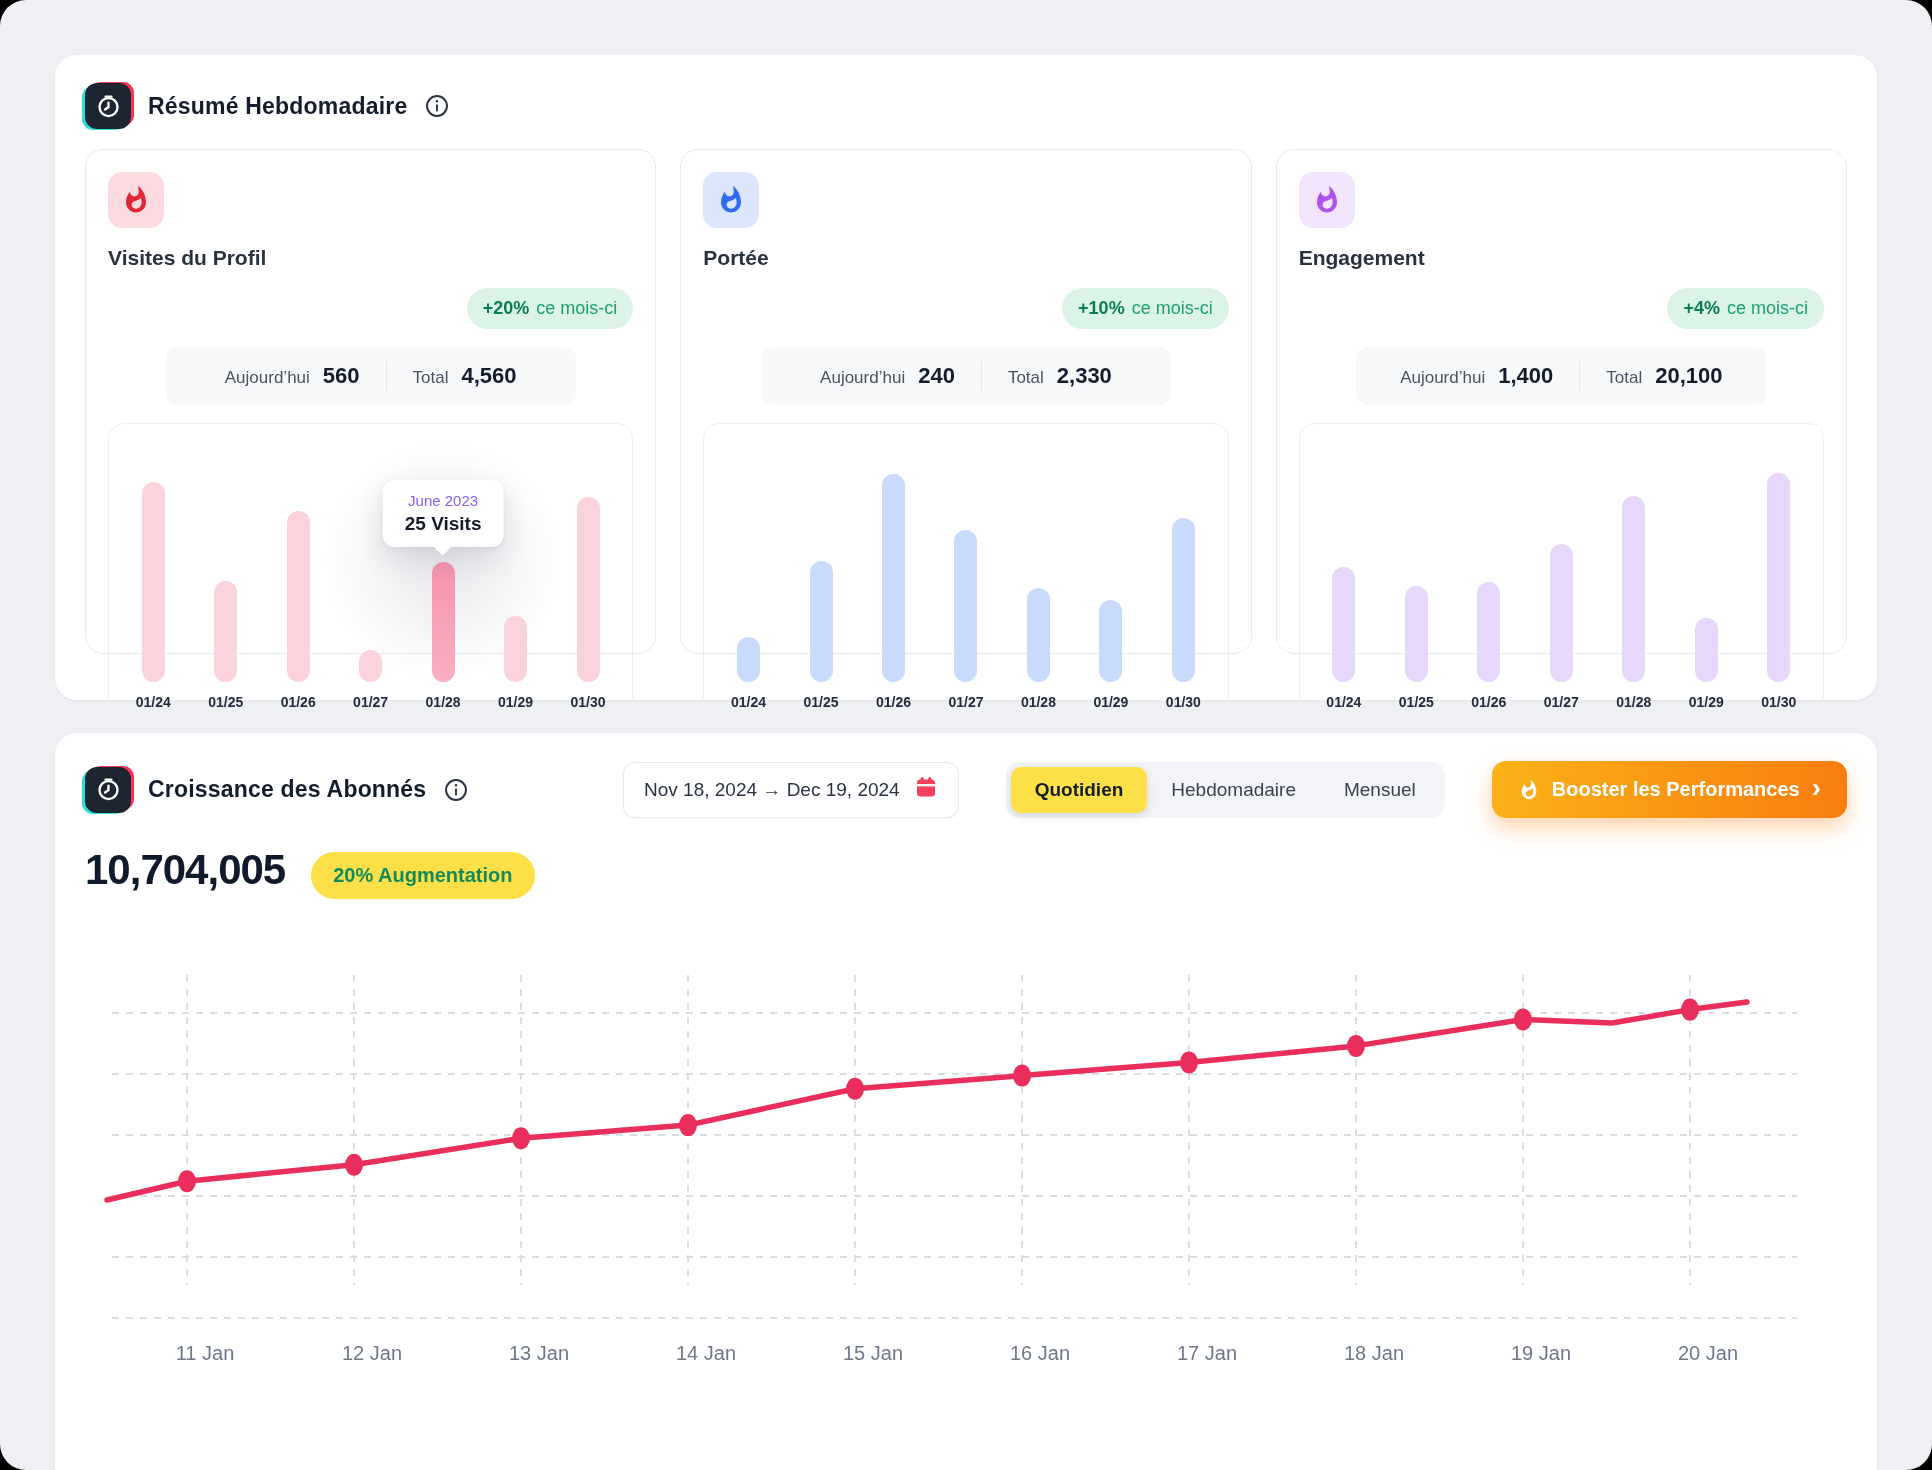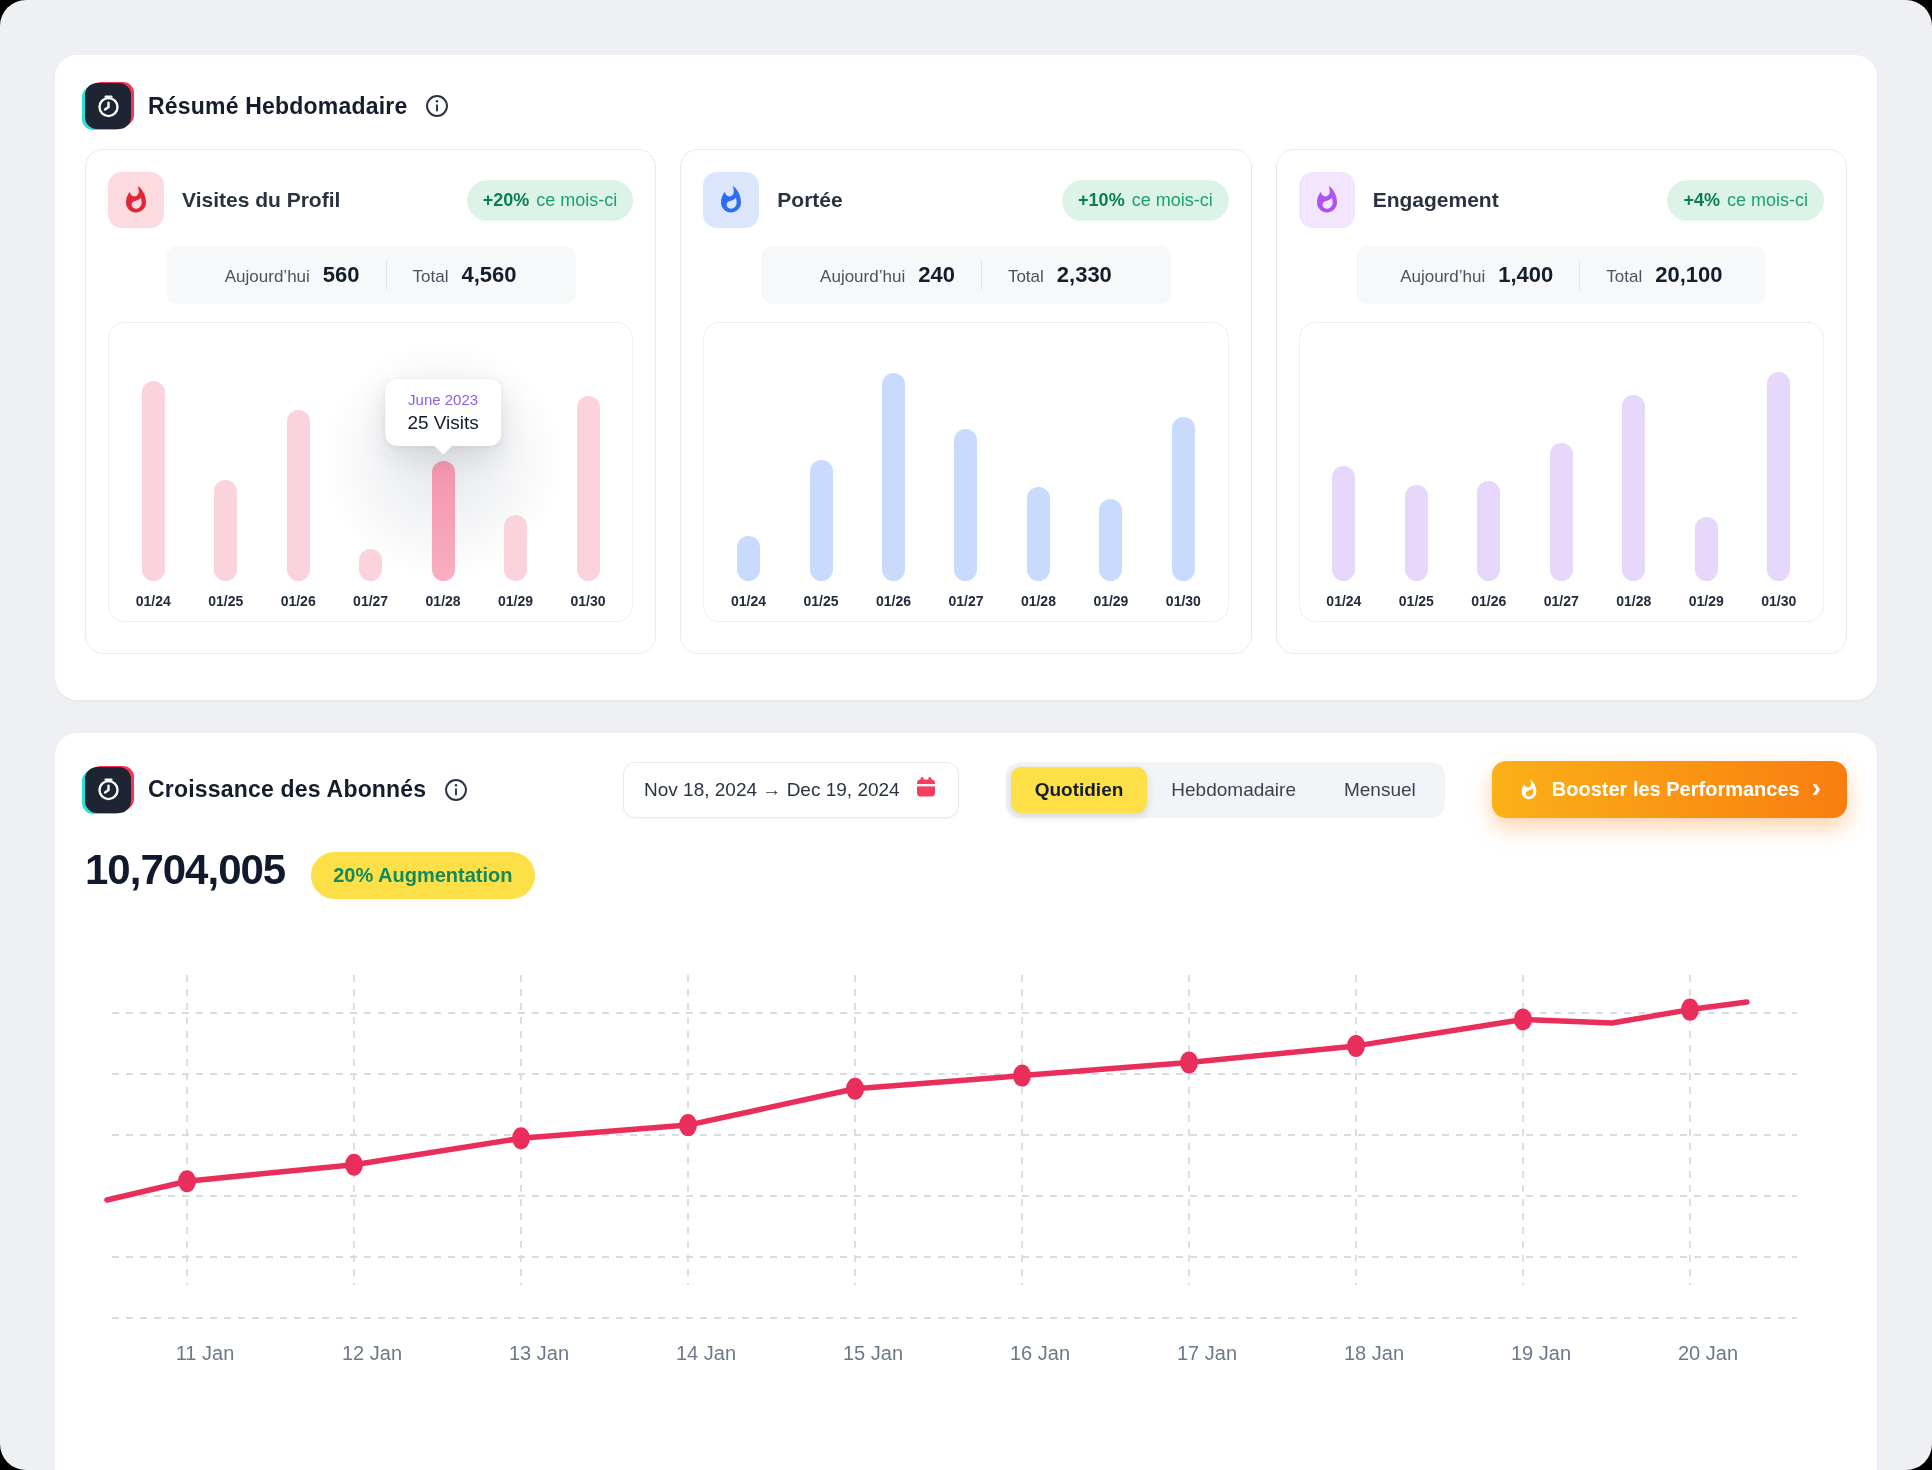--- a/index.html
+++ b/index.html
@@ -14,21 +14,21 @@
   .section-header { display: flex; align-items: center; gap: 17px; }
   .app-icon { width: 46px; height: 46px; border-radius: 12px; background: #1d2532; flex: 0 0 auto;
               display: flex; align-items: center; justify-content: center;
               box-shadow: -4px 2px 0 -1px #2be0d6, 4px -2px 0 -1px #fd3056; }
   .section-title { font-size: 23px; font-weight: 700; color: #141d2e; letter-spacing: .2px; }
   .info-btn { display: flex; align-items: center; color: #2a3342; }
 
   
   .cards { display: grid; grid-template-columns: repeat(3, 1fr); gap: 24px; margin-top: 20px; }
   .card { border: 1px solid #e9ebef; border-radius: 18px; padding: 22px; height: 505px; background: #fff; }
-  .card-head { display: flex; align-items: center; gap: 18px; }
+  .card-head { display: flex; align-items: flex-start; gap: 18px; flex-direction: column; }
   .flame-badge { width: 56px; height: 56px; border-radius: 14px; display: flex; align-items: center; justify-content: center; }
   .card-title { font-size: 21px; font-weight: 600; color: #2a3240; }
   .pill { margin-left: auto; background: #dcf3e7; border-radius: 999px; padding: 10px 16px;
           font-size: 18px; display: flex; gap: 7px; align-items: baseline; white-space: nowrap; }
   .pill b { color: #0a7e51; font-weight: 700; }
   .pill span { color: #1ba26b; }
 
   .stats { margin: 18px auto 0; width: 78%; height: 58px; background: #f7f8fa; border-radius: 12px;
            display: flex; align-items: center; justify-content: center; gap: 26px; }
   .stat { display: flex; align-items: baseline; gap: 13px; }
@@ -45,21 +45,21 @@
   .day-label { margin-top: 12px; font-size: 14px; font-weight: 700; color: #232c3c; }
   .glow { position: absolute; width: 260px; height: 260px; border-radius: 50%; left: 50%;
           transform: translateX(-50%); z-index: 0;
           background: radial-gradient(circle, rgba(98,110,130,.16), rgba(98,110,130,0) 65%); }
   .tooltip { position: absolute; z-index: 3; left: 50%; transform: translateX(-50%); background: #fff;
              border-radius: 12px; padding: 12px 22px; text-align: center; white-space: nowrap;
              box-shadow: 0 12px 28px rgba(25,32,46,.10), 0 2px 6px rgba(25,32,46,.06); }
   .tooltip:after { content: ""; position: absolute; left: 50%; bottom: -6px; width: 13px; height: 13px;
                    background: #fff; transform: translateX(-50%) rotate(45deg); border-radius: 2px; }
   .tip-date { font-size: 15px; color: #8b5cf6; }
-  .tip-value { font-size: 19px; font-weight: 400; color: #141c2c; margin-top: 4px; }
+  .tip-value { font-size: 19px; font-weight: 700; color: #141c2c; margin-top: 4px; }
 
   
   .date-picker { margin-left: auto; display: flex; align-items: center; gap: 14px; border: 1px solid #e7e9ee;
                  background: #fff; border-radius: 12px; padding: 0 20px; height: 56px; font-size: 19px;
                  color: #2a3342; box-shadow: 0 1px 2px rgba(20,28,45,.04); cursor: pointer; }
   .tabs { display: flex; align-items: center; background: #f3f4f7; border-radius: 14px; padding: 5px;
           height: 56px; margin-left: 30px; }
   .tab { padding: 0 24px; height: 46px; line-height: 46px; font-size: 19px; color: #39424f;
          border-radius: 10px; cursor: pointer; white-space: nowrap; }
   .tab.active { background: #fde047; font-weight: 700; color: #141d2e; box-shadow: 0 3px 8px rgba(20,28,45,.14); }

